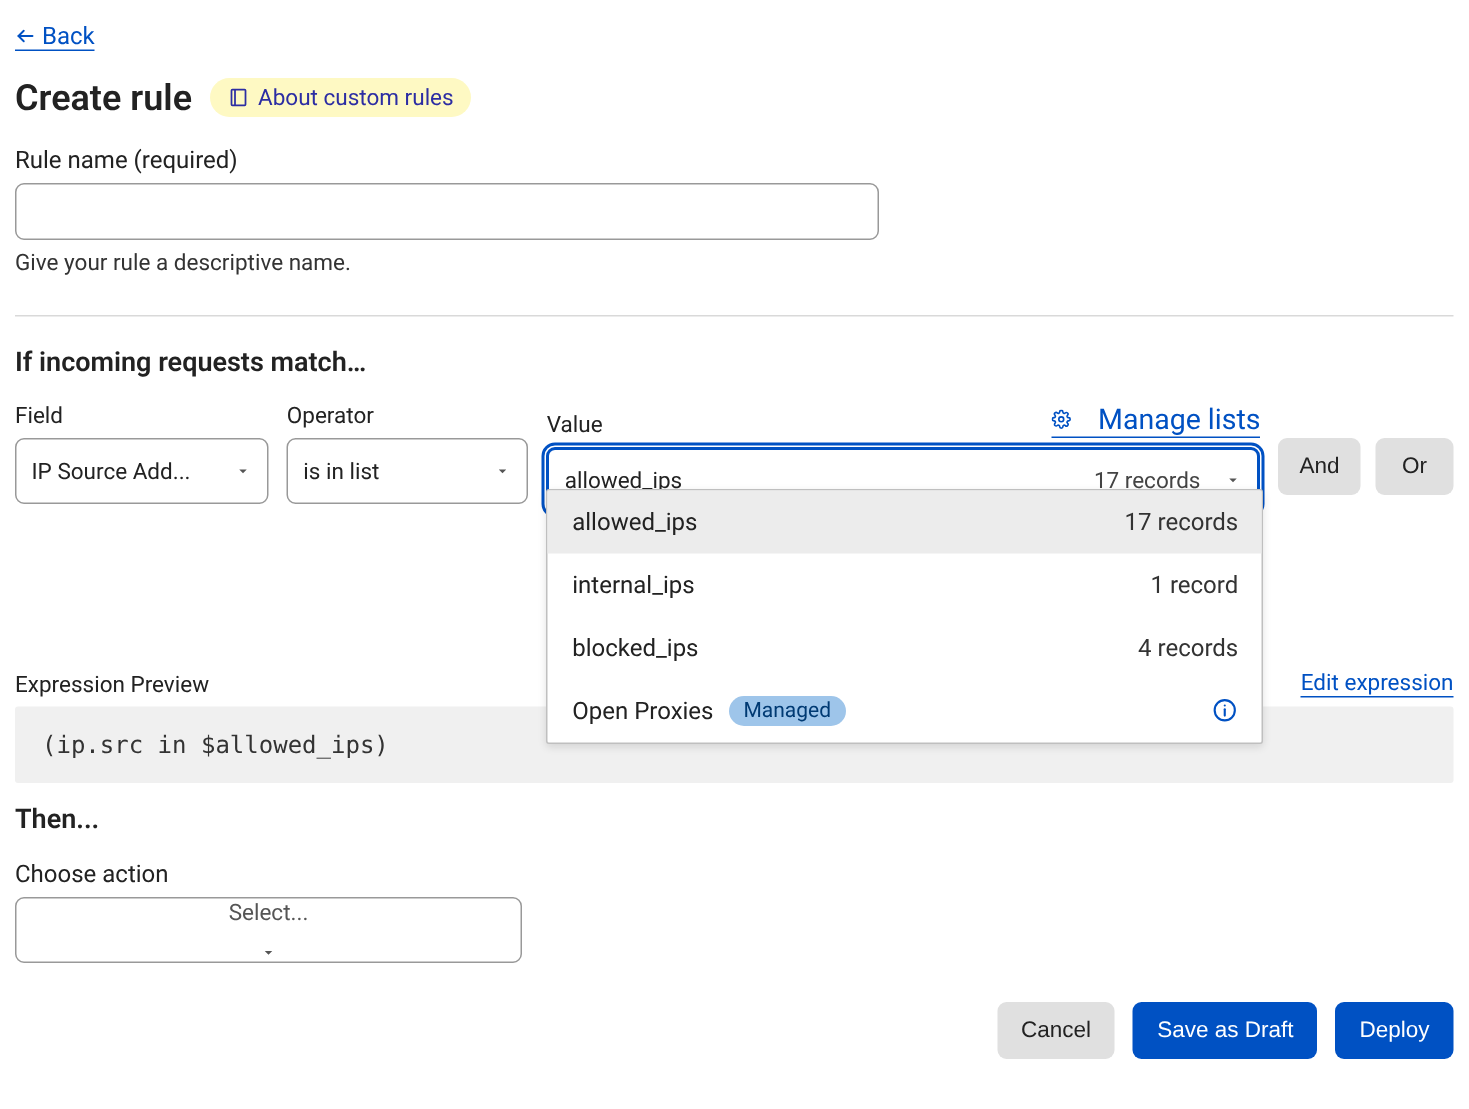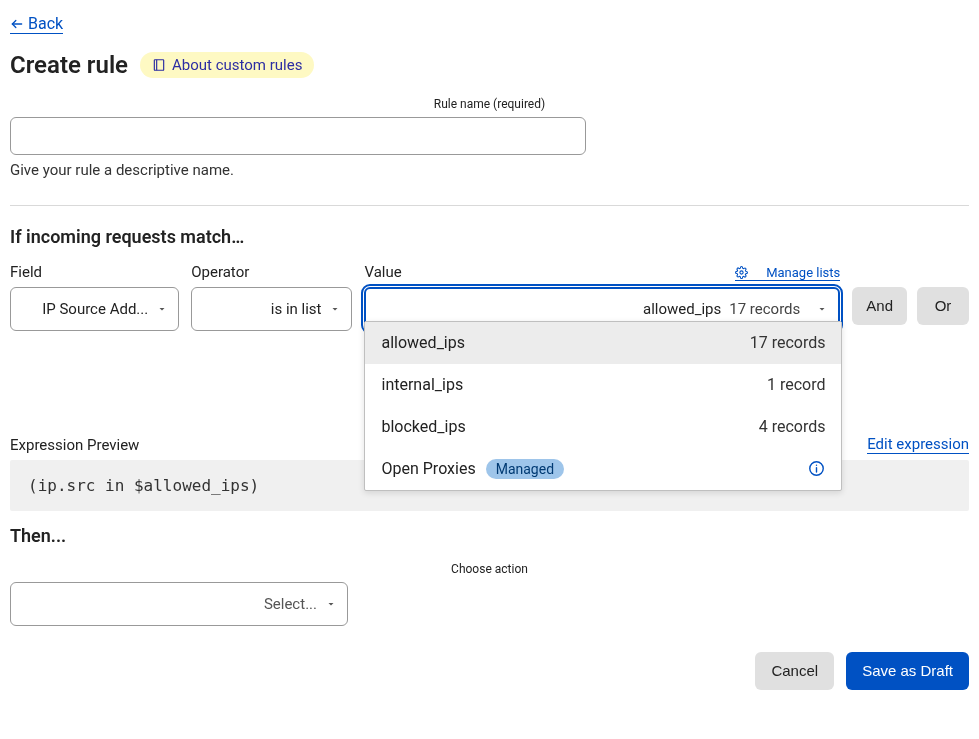--- a/index.html
+++ b/index.html
@@ -21,51 +21,51 @@
   .header-row { display: flex; align-items: center; gap: 12px; margin-top: 16px; margin-bottom: 18px; }
   h1 { font-size: 24px; font-weight: 600; margin: 0; }
   .about-badge {
     display: inline-flex; align-items: center; gap: 6px;
     background: #fef9c3;
     color: #2c2da3;
     padding: 4px 12px; border-radius: 14px; font-size: 15px;
   }
   .about-badge .book-icon { color: #2c2da3; }
 
-  .label { font-size: 12px; margin-bottom: 6px; display: block; text-align: center; }
+  .label { font-size: 16px; margin-bottom: 6px; display: block; }
   .helper { font-size: 15px; color: #333; margin-top: 6px; }
 
   .text-input {
     width: 576px; height: 38px;
     border: 1px solid #999; border-radius: 6px;
     padding: 6px 10px; font-size: 15px; background: #fff;
   }
 
   .divider { border: none; border-top: 1px solid #d9d9d9; margin: 26px 0 20px 0; }
 
   h2 { font-size: 18px; font-weight: 600; margin: 0 0 16px 0; }
 
   .cols { display: flex; gap: 12px; align-items: flex-start; }
   .col-label { font-size: 15px; margin-bottom: 6px; display:block; }
 
   .select-box {
     height: 44px; border: 1px solid #999; border-radius: 6px;
     background: #fff; display: flex; align-items: center;
     padding: 0 10px; font-size: 15px; cursor: pointer;
-    justify-content: flex-end; gap: 8px;
+    justify-content: space-between; gap: 8px;
   }
   .select-box .caret { color: #666; }
   .ellipsis { white-space: nowrap; overflow: hidden; text-overflow: ellipsis; }
 
   .col-field { width: 170px; }
   .col-operator { width: 162px; }
   .col-value { width: 478px; position: relative; }
 
   .value-header { display: flex; justify-content: space-between; align-items: flex-end; margin-bottom: 6px; }
-  .manage-lists { display: inline-flex; align-items: center; gap: 18px; font-size: 13px; }
+  .manage-lists { display: inline-flex; align-items: center; gap: 18px; font-size: 19px; }
   .gear-icon { color: #0051c3; }
 
   .value-select {
     border: 2px solid #0051c3; border-radius: 6px;
     outline: 2px solid #0051c3; outline-offset: 1px;
   }
   .value-select .count { color: #444; margin-right: 8px; }
 
   .btn {
     height: 38px; padding: 0 16px; border-radius: 6px;
@@ -97,21 +97,21 @@
   }
   .info-icon { color: #0051c3; }
 
   .expr-header { display: flex; justify-content: space-between; align-items: flex-end; margin-top: 104px; margin-bottom: 6px; }
   .expr-box {
     background: #f0f0f0; border-radius: 2px;
     padding: 16px 18px; font-family: Menlo, Consolas, monospace;
     font-size: 16px; color: #333; white-space: pre;
   }
 
-  .action-select { width: 338px; }
+  .action-select { width: 338px; flex-direction: column; }
 
   .footer-buttons { display: flex; gap: 12px; justify-content: flex-end; margin-top: 26px; padding-bottom: 10px; }
 
   svg { display: block; }
 </style>
 </head>
 <body>
 
 
 
@@ -253,16 +253,17 @@
     <svg width="12" height="12" viewBox="0 0 24 24" fill="#555">
         <path d="M7 10l5 5 5-5z"></path>
       </svg>
   </span>
 </div>
 
 
 <div class="footer-buttons">
   <button class="btn btn-gray">Cancel</button>
   <button class="btn btn-blue">Save as Draft</button>
+  <button class="btn btn-blue">Deploy</button>
 </div>
 
 
 
 
 </body></html>

